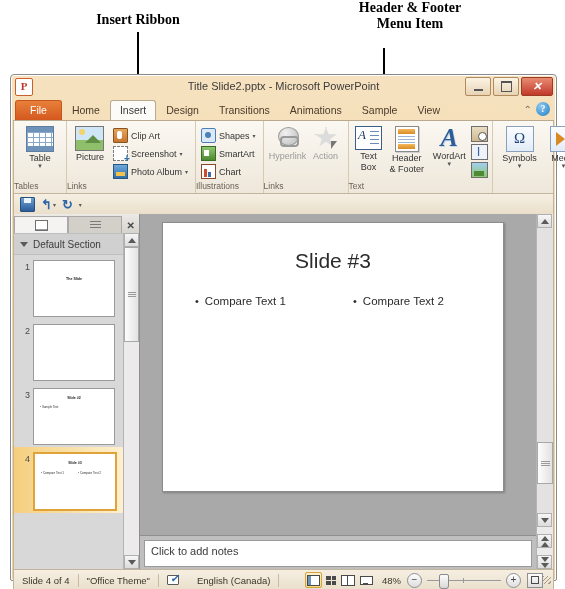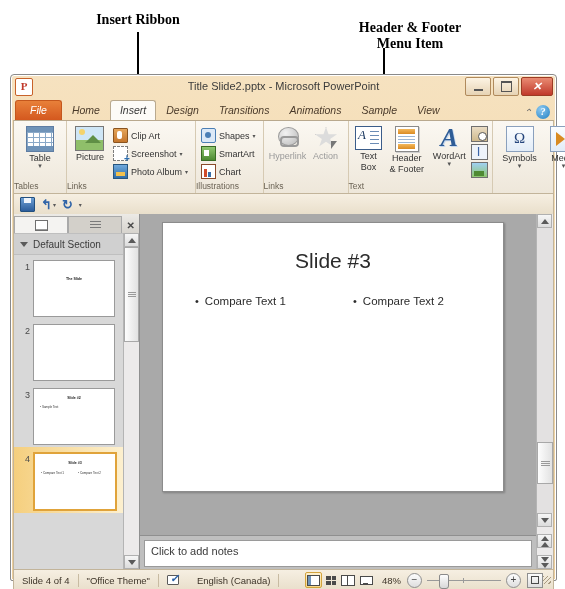--- a/index.html
+++ b/index.html
@@ -19,21 +19,21 @@
   .wbtns{position:absolute;right:3px;top:2px;display:flex;gap:2px;}
   .wbtn{width:24px;height:17px;border:1px solid #b08a5c;border-radius:2px;
         background:linear-gradient(to bottom,#fdf4e4,#e6d3b4);display:flex;align-items:center;justify-content:center;}
   .wbtn.close{width:30px;border-color:#9c3b24;background:linear-gradient(to bottom,#e98b72,#c0392b);}
   .wbtn i{display:block;}
   .min-g{width:9px;height:2px;background:#555;margin-top:6px;}
   .max-g{width:9px;height:8px;border:1px solid #555;border-top-width:2px;}
   .cl-g{color:#fff;font-size:11px;font-weight:bold;font-family:"Liberation Serif",serif;line-height:11px;}
 
   
-  #tabs{position:relative;height:21px;padding-left:4px;display:flex;align-items:flex-end;font-style:italic;}
+  #tabs{position:relative;height:21px;padding-left:4px;display:flex;align-items:center;}
   .tab{font-size:10.5px;color:#4a3a2a;padding:3px 9px 3px;line-height:13px;border:1px solid transparent;border-bottom:none;border-radius:3px 3px 0 0;cursor:default;}
   .tab.file{background:linear-gradient(to bottom,#e8803a,#d4581e);color:#fff;border-color:#c4561c;padding:3px 14px 3px;border-radius:3px 3px 0 0;}
   .tab.active{background:#fdfbf7;border-color:#b9a98e;color:#3a3a3a;}
   .tabright{margin-left:auto;display:flex;align-items:center;gap:4px;padding-right:6px;padding-bottom:1px;}
   .minbtn{font-size:10px;color:#6b6b6b;}
   .helpbtn{width:14px;height:14px;border-radius:50%;background:radial-gradient(circle at 35% 30%,#8ec9f0,#1f7fc4);
            color:#fff;font-size:10px;font-weight:bold;text-align:center;line-height:14px;font-family:"Liberation Serif",serif;}
 
   
   #ribbon{position:relative;margin:0 2px;height:72px;background:linear-gradient(to bottom,#fbf8f2,#eee7da);
@@ -186,21 +186,21 @@
 </style>
 </head>
 <body>
 
 <div class="annot" style="left:68px;top:12px;width:140px;">
   <span>Insert Ribbon</span>
 </div>
 <div class="pointer" style="left:137px;top:32px;height:72px;"></div>
 <div class="arrowhead" style="left:133px;top:96px;"></div>
 
-<div class="annot" style="left:320px;top:20px;width:180px;">
+<div class="annot" style="left:320px;top:0;width:180px;">
   <div>Header &amp; Footer</div>
   <div>Menu Item</div>
 </div>
 <div class="pointer" style="left:383px;top:48px;height:78px;"></div>
 <div class="arrowhead" style="left:379px;top:118px;"></div>
 
 <div id="win">
 
   <div id="titlebar">
     <div class="pptlogo">P</div>

